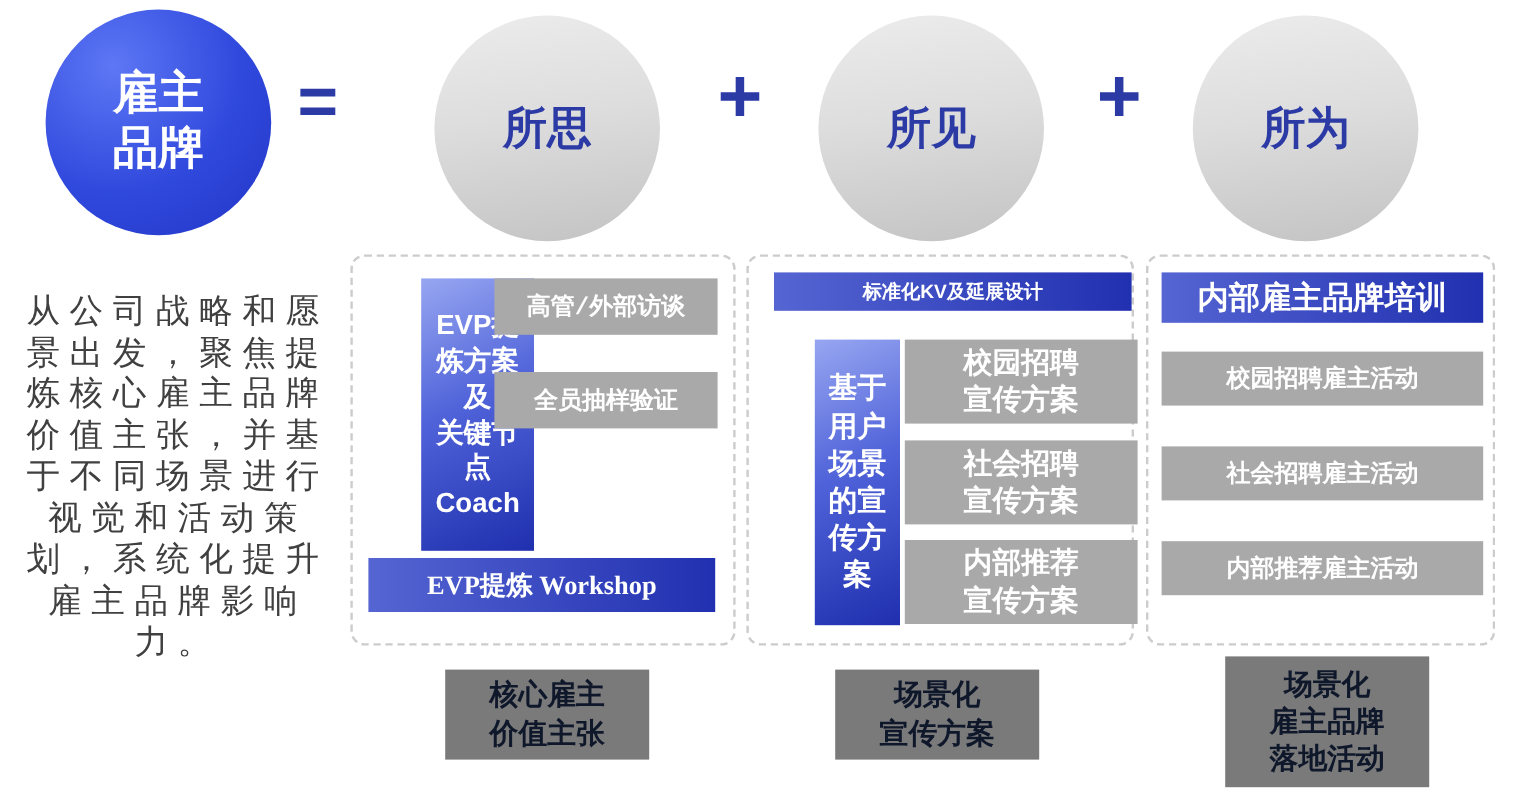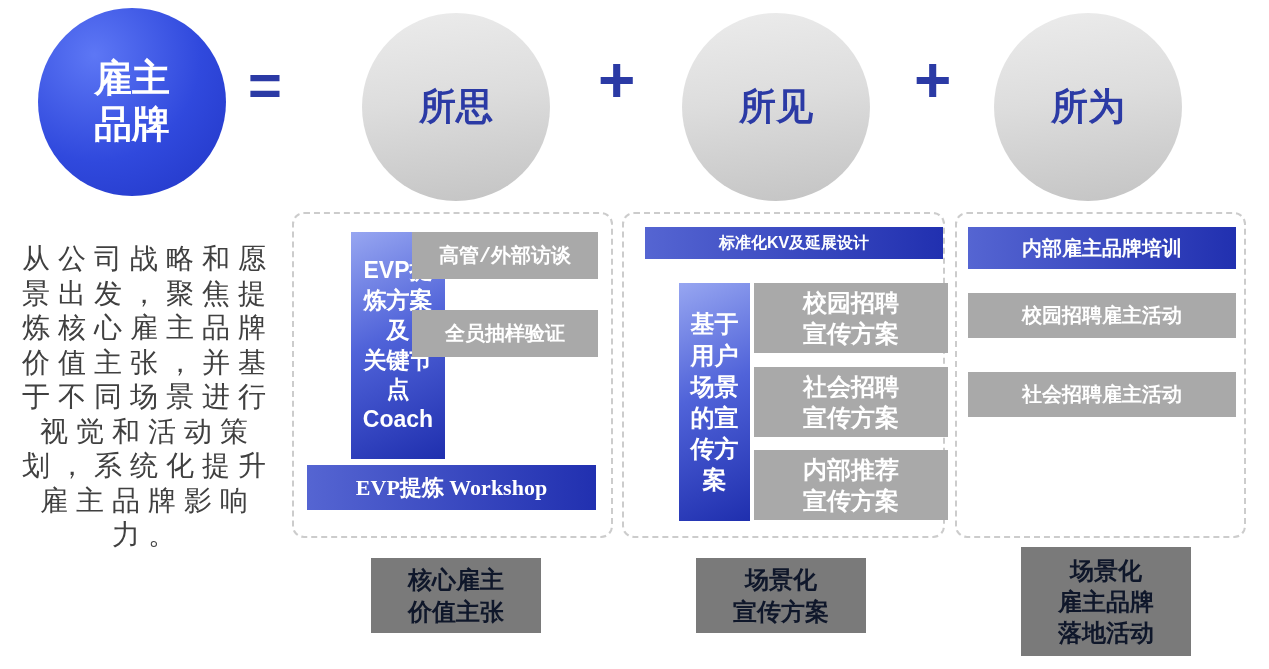--- a/index.html
+++ b/index.html
@@ -50,21 +50,21 @@
 
   
   .p2-top { left: 11px; top: 13px; width: 298px; height: 32px; font-size: 16px; margin-left: 10px; }
   .p2-side { left: 11px; top: 69px; width: 71px; height: 238px; font-size: 24px; line-height: 1.3; padding: 2px; }
   .p2-item { left: 130px; width: 194px; height: 70px; font-size: 24px; line-height: 1.3; }
   .p2-item-1 { top: 69px; }
   .p2-item-2 { top: 153px; }
   .p2-item-3 { top: 236px; }
 
   
-  .p3-top { left: 11px; top: 13px; width: 268px; height: 42px; font-size: 20px; }
+  .p3-top { left: 11px; top: 13px; width: 268px; height: 42px; font-size: 26px; }
   .p3-item { left: 11px; width: 268px; height: 45px; font-size: 20px; }
   .p3-item-1 { top: 79px; }
   .p3-item-2 { top: 158px; }
   .p3-item-3 { top: 237px; }
 
   .output { position: absolute; background: #7a7a7a; color: #0f172a; font-weight: bold; font-size: 24px;
     line-height: 1.3; display: flex; align-items: center; justify-content: center; text-align: center; }
   .output-1 { left: 371px; top: 558px; width: 170px; height: 75px; }
   .output-2 { left: 696px; top: 558px; width: 170px; height: 75px; }
   .output-3 { left: 1021px; top: 547px; width: 170px; height: 109px; }
@@ -116,20 +116,21 @@
     <div class="abs gray-box p2-item p2-item-2 preline">社会招聘
 宣传方案</div>
     <div class="abs gray-box p2-item p2-item-3 preline">内部推荐
 宣传方案</div>
   </div>
 
   <div class="panel panel-3">
     <div class="abs blue-grad-h p3-top">内部雇主品牌培训</div>
     <div class="abs gray-box p3-item p3-item-1">校园招聘雇主活动</div>
     <div class="abs gray-box p3-item p3-item-2">社会招聘雇主活动</div>
+    <div class="abs gray-box p3-item p3-item-3">内部推荐雇主活动</div>
   </div>
 
   <div class="output output-1 preline">核心雇主
 价值主张</div>
   <div class="output output-2 preline">场景化
 宣传方案</div>
   <div class="output output-3 preline">场景化
 雇主品牌
 落地活动</div>
 

